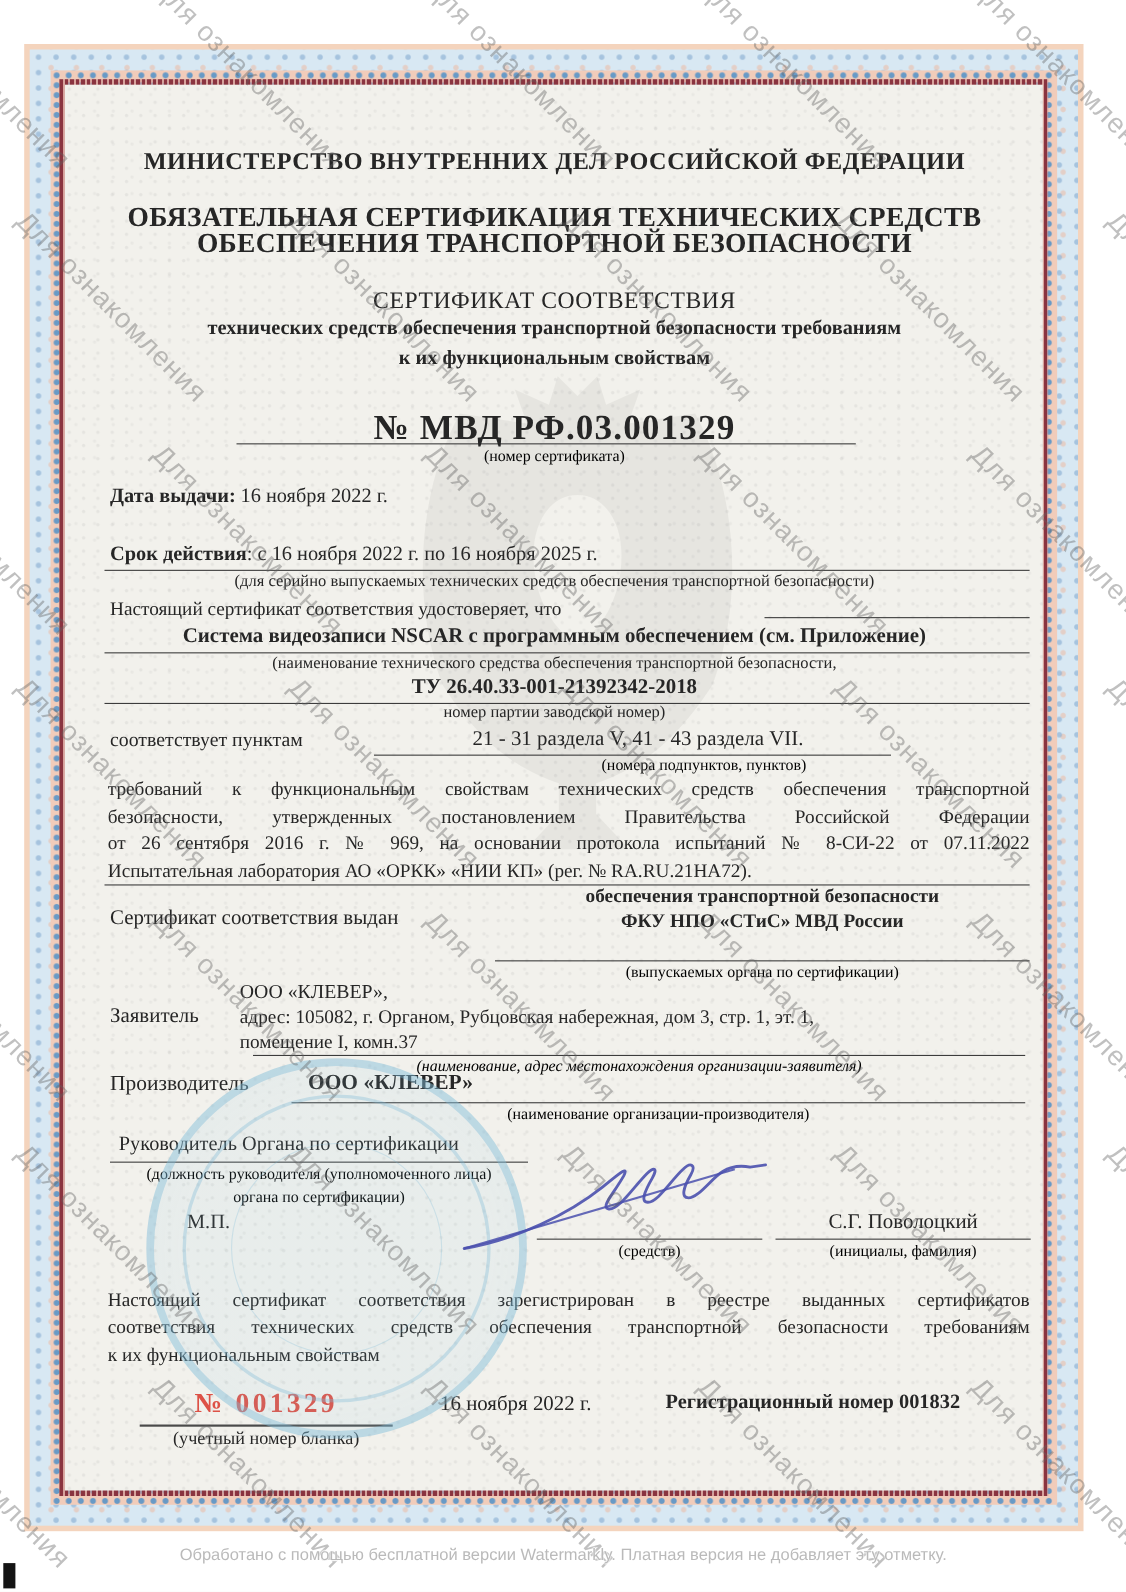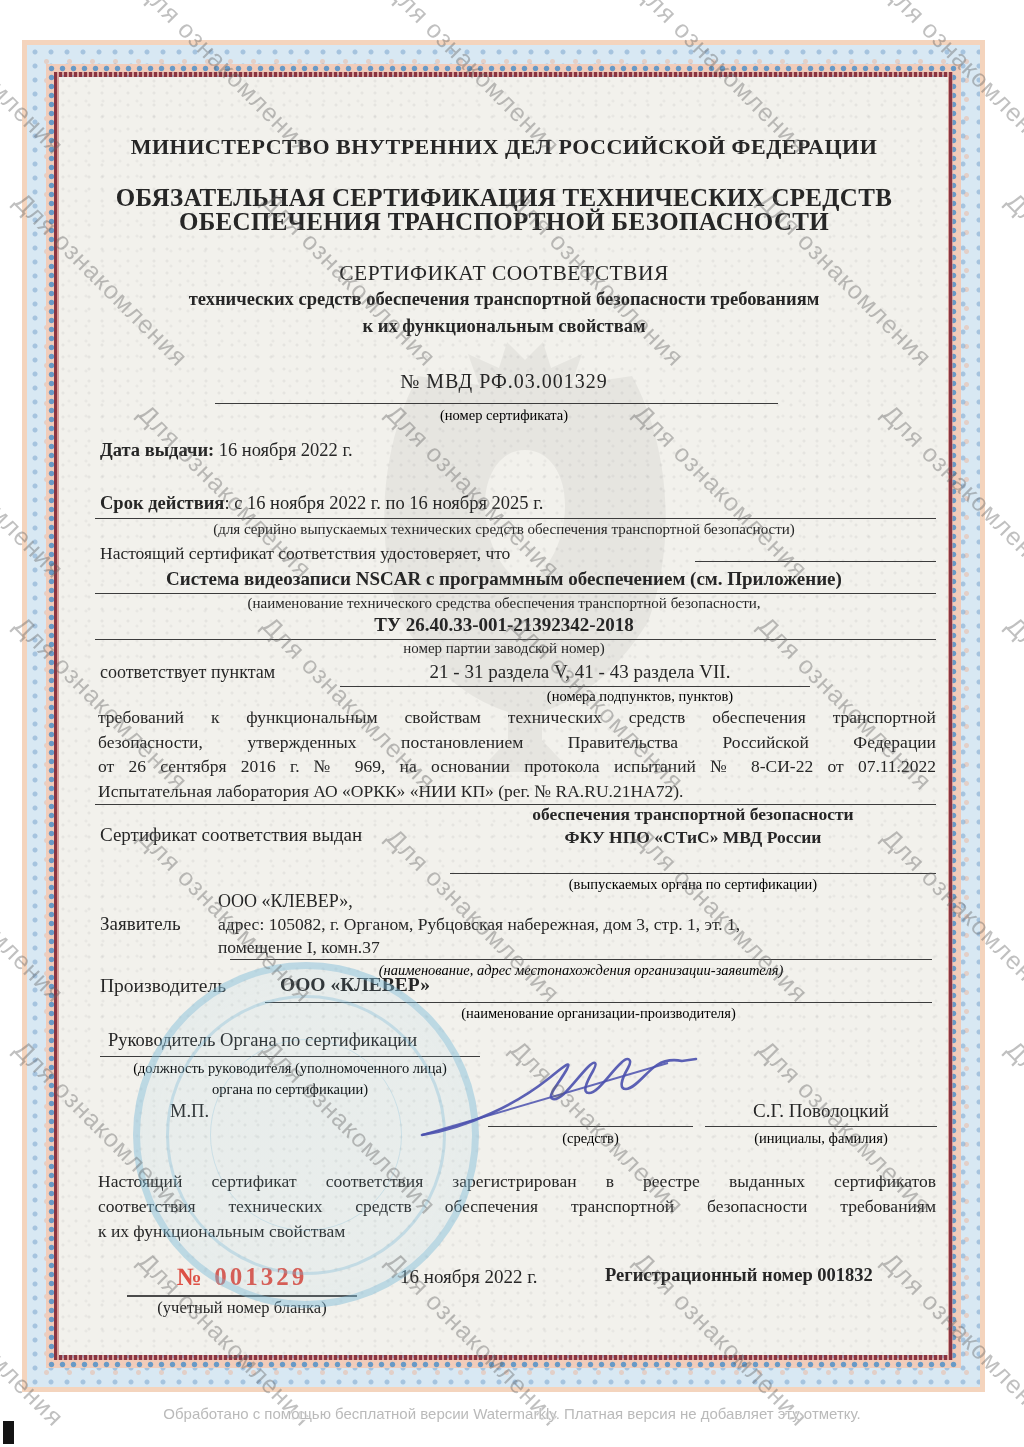--- a/index.html
+++ b/index.html
@@ -32,21 +32,21 @@
   .t{position:absolute;white-space:nowrap;z-index:10;}
   .b{font-weight:bold;}
   .cap{font-size:14.5px;color:#000000;}
   .rule{position:absolute;height:1px;background:#3c3c3c;z-index:9;}
   .just{white-space:normal;text-align:justify;text-align-last:justify;}
 
   .ministry{font-size:22px;font-weight:bold;letter-spacing:.5px;}
   .program{font-size:25px;font-weight:bold;letter-spacing:.3px;}
   .doctitle{font-size:21.5px;font-weight:normal;letter-spacing:.5px;}
   .docsub{font-size:18.5px;font-weight:bold;}
-  .certnum{font-size:20px;font-weight:normal;letter-spacing:1px;}
+  .certnum{font-size:32px;font-weight:bold;letter-spacing:1px;}
   .body17{font-size:17.5px;}
   .bold19{font-size:19px;font-weight:bold;}
   .rednum{font-size:25px;font-weight:bold;letter-spacing:3px;color:#dd5146;}
 
   
   .stamp{position:absolute;left:133px;top:962px;width:332px;height:332px;border-radius:50%;
      border:7px solid rgba(125,185,216,.40);z-index:20;pointer-events:none;
      background:radial-gradient(circle, rgba(150,205,230,.10) 60%, rgba(150,205,230,.16) 100%);}
   .stamp::before{content:"";position:absolute;inset:26px;border-radius:50%;
      border:3px solid rgba(125,185,216,.35);}

